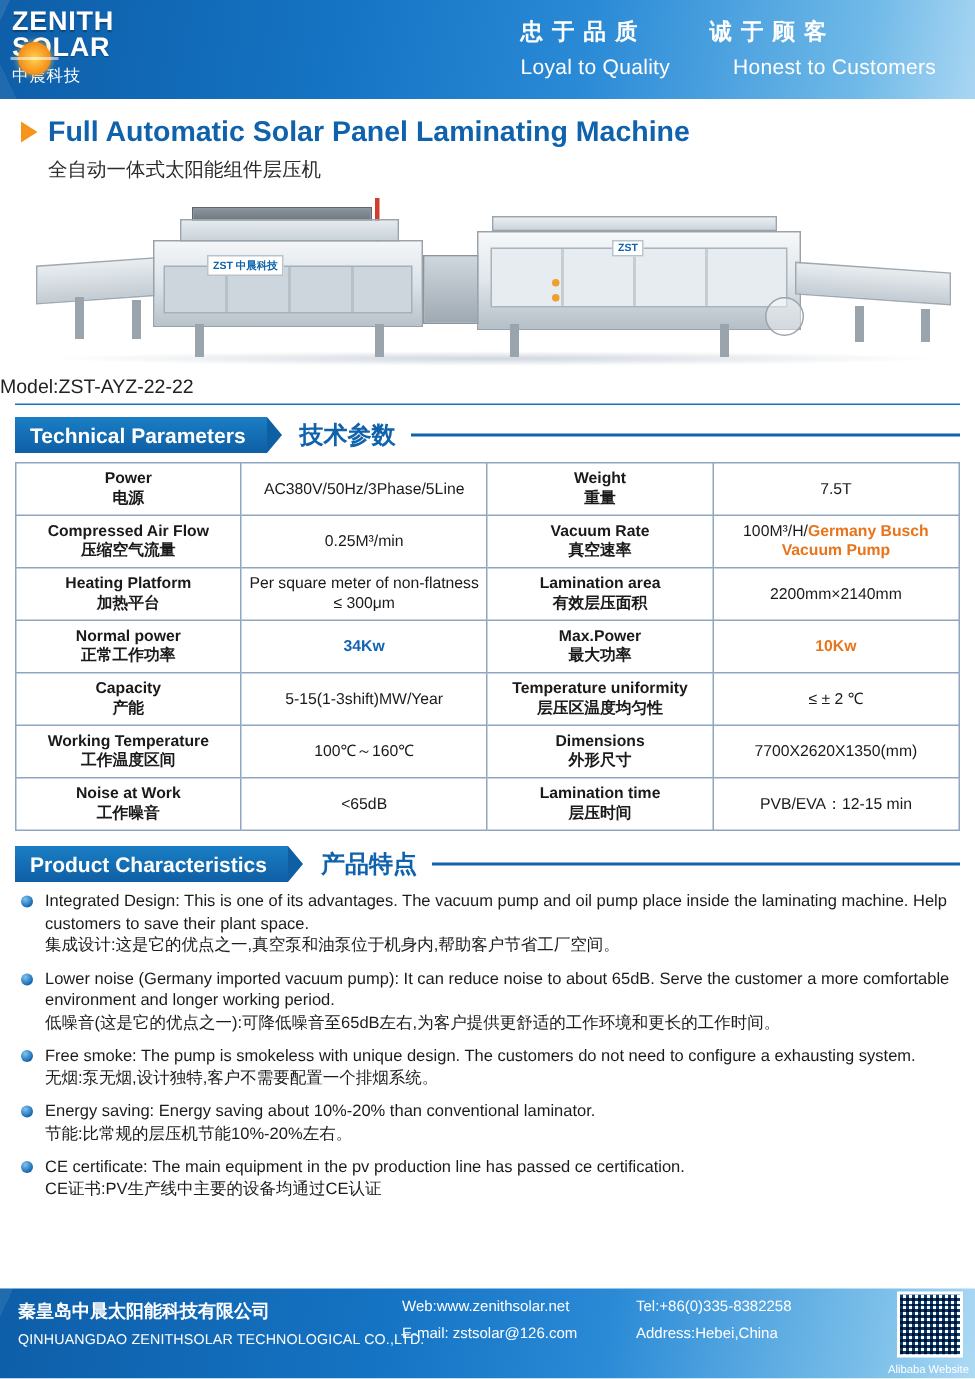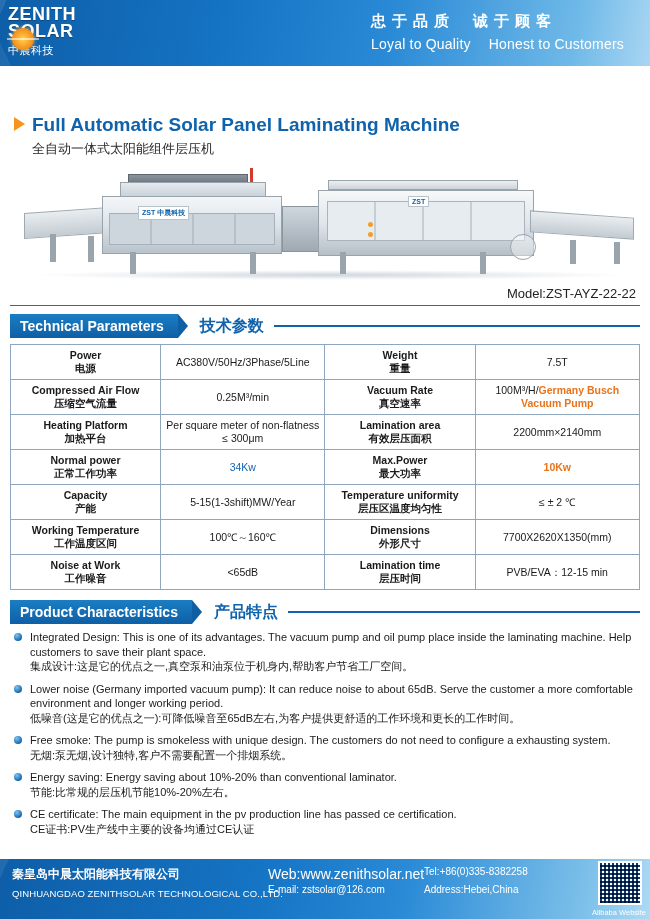--- a/index.html
+++ b/index.html
@@ -46,24 +46,24 @@
     content:"";
     position:absolute; left:-5px; top:10px; width:32px; height:2px;
     background:rgba(255,255,255,.55);
   }
   .header-slogan {
     position:absolute; right:26px; top:12px;
     text-align:left; color:#ffffff;
   }
   .slogan-cn { font-size:15px; font-weight:bold; letter-spacing:6px; }
   .slogan-en { font-size:14px; margin-top:5px; letter-spacing:.2px; }
-  .slogan-row { display:flex; gap:18px; }
-
-  
-  .title-block { padding: 12px 0 0 14px; position:relative;margin-top:36px; }
+  .slogan-row { display:flex; gap:42px; }
+
+  
+  .title-block { padding: 12px 0 0 14px; position:relative; }
   .title-main {
     color:#0f62ab; font-size:19px; font-weight:bold; line-height:22px;
     padding-left:18px; position:relative;
   }
   .title-arrow {
     position:absolute; left:0; top:3px;
     width:0;height:0;border-left:11px solid #f7941e;
     border-top:7px solid transparent;border-bottom:7px solid transparent;
   }
   .title-cn { color:#2b2b2b; font-size:13px; padding-left:18px; margin-top:4px; }
@@ -143,21 +143,21 @@
     border-radius:50%; left:500px; top:68px; background:rgba(255,255,255,.4);
   }
   .amber-dot {
     position:absolute; width:5px; height:5px; border-radius:50%;
     background:#f0a02a; left:358px; top:56px;
   }
   .amber-dot2 { left:358px; top:66px; }
 
   
   .model-line {
-    text-align:right; padding:2px 14px 0 0;
+    text-align:left; padding:2px 14px 0 0;
     font-size:13px; color:#222; font-weight:normal;
   }
   .hr-thin { height:1px; background:#1b6fb5; margin:4px 10px 0 10px; }
 
   
   .sect {
     display:flex; align-items:center; margin:8px 10px 0 10px; gap:0;
   }
   .sect-tab {
     background:linear-gradient(#1a7ec4,#0f5fa5);
@@ -179,21 +179,21 @@
     width:630px; margin:6px 10px 0 10px;
     border-collapse:collapse; table-layout:fixed;
   }
   table.params td {
     border:1px solid #8ea7bf;
     font-size:10.5px; text-align:center; padding:4px 3px;
     line-height:13px;
   }
   td.lbl { width:136px; font-weight:bold; background:#fff; }
   td.val { width:149px; }
-  .blue-val { color:#1464b4; font-weight:normal; font-size:12px;margin-left:40px; }
+  .blue-val { color:#1464b4; font-weight:bold; font-size:12px;margin-left:40px; }
   .orange-val { color:#e8741c; font-weight:bold; }
   .orange-txt { color:#e8741c; font-weight:bold; }
 
   
   .bullets { margin:6px 14px 0 14px; }
   .bullet-item {
     position:relative; padding-left:16px; margin-bottom:8px;
     font-size:11px; line-height:14.5px; color:#202020;
   }
   .bullet-item .dot {
@@ -209,21 +209,21 @@
     background:linear-gradient(100deg,#0e5ea8 0%, #1574c4 40%, #2a8ad6 62%, #7ec1ea 90%, #aedaf4 100%);
     color:#fff; overflow:hidden;
   }
   .footer:before{
     content:"";position:absolute;inset:0;
     background:linear-gradient(115deg, rgba(255,255,255,0.08) 0 8px, transparent 8px 34px);
   }
   .f-left { position:absolute; left:12px; top:7px; }
   .f-cn { font-size:12px; font-weight:bold; }
   .f-en { font-size:9.5px; margin-top:5px; letter-spacing:.1px; }
-  .f-mid { position:absolute; left:268px; top:7px; font-size:14px; }
+  .f-mid { position:absolute; left:268px; top:7px; font-size:10px; }
   .f-mid2 { position:absolute; left:268px; top:25px; font-size:10px; }
   .f-right { position:absolute; left:424px; top:7px; font-size:10px; }
   .f-right2 { position:absolute; left:424px; top:25px; font-size:10px; }
   .qr {
     position:absolute; right:8px; bottom:14px; width:44px; height:44px;
     background:
       repeating-linear-gradient(0deg,#0b3b6a 0 2px, #ffffff 2px 4px),
       repeating-linear-gradient(90deg,#0b3b6a 0 2px, #ffffff 2px 4px);
     background-blend-mode:multiply;
     border:2px solid #ffffff;

